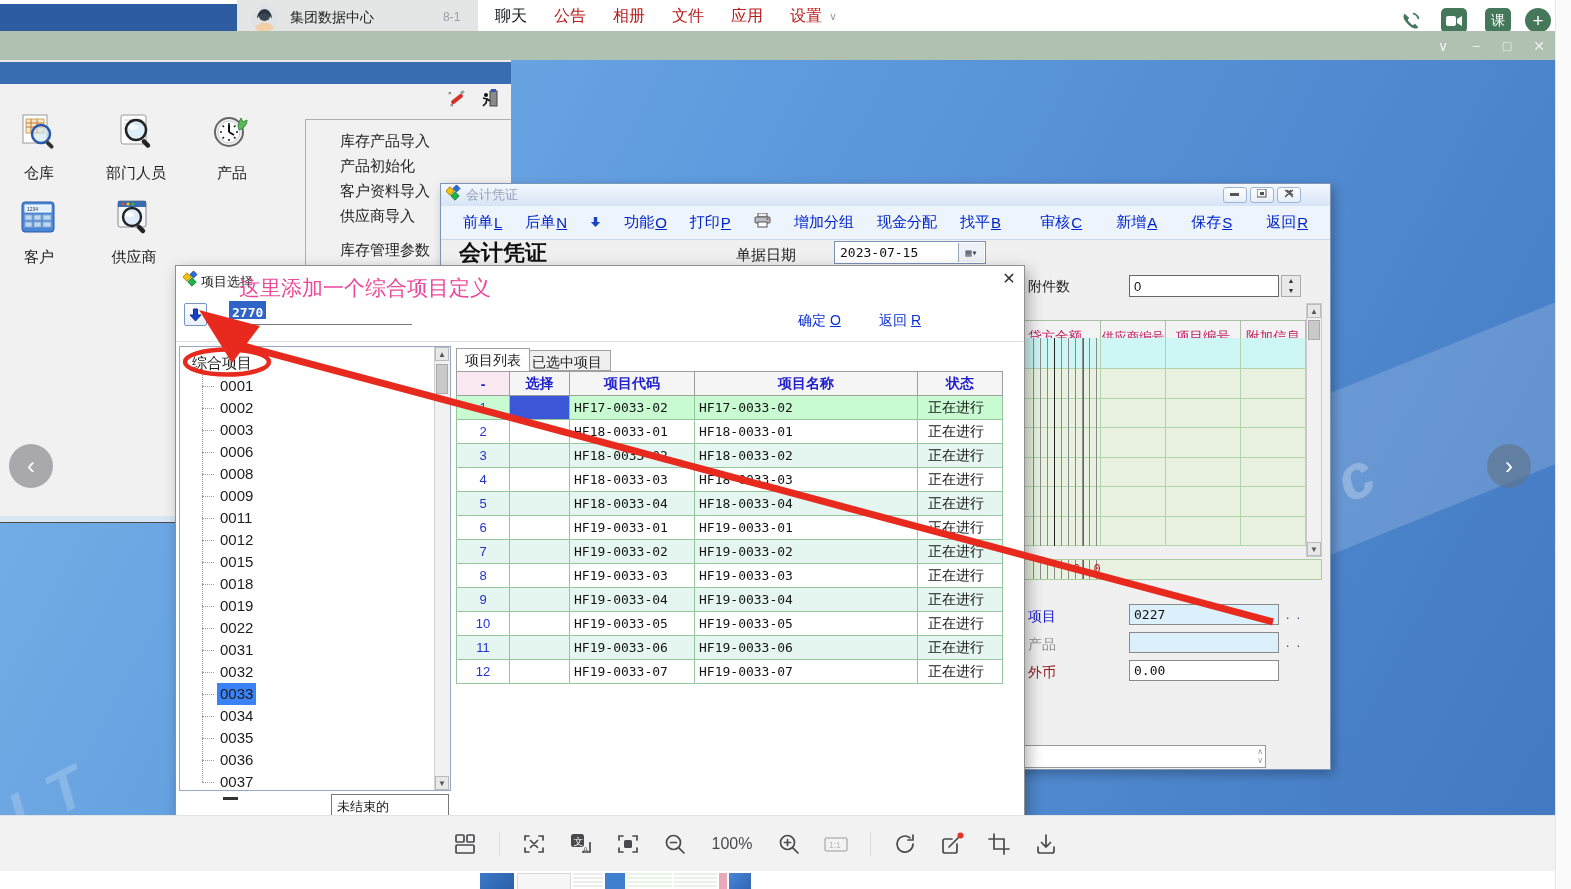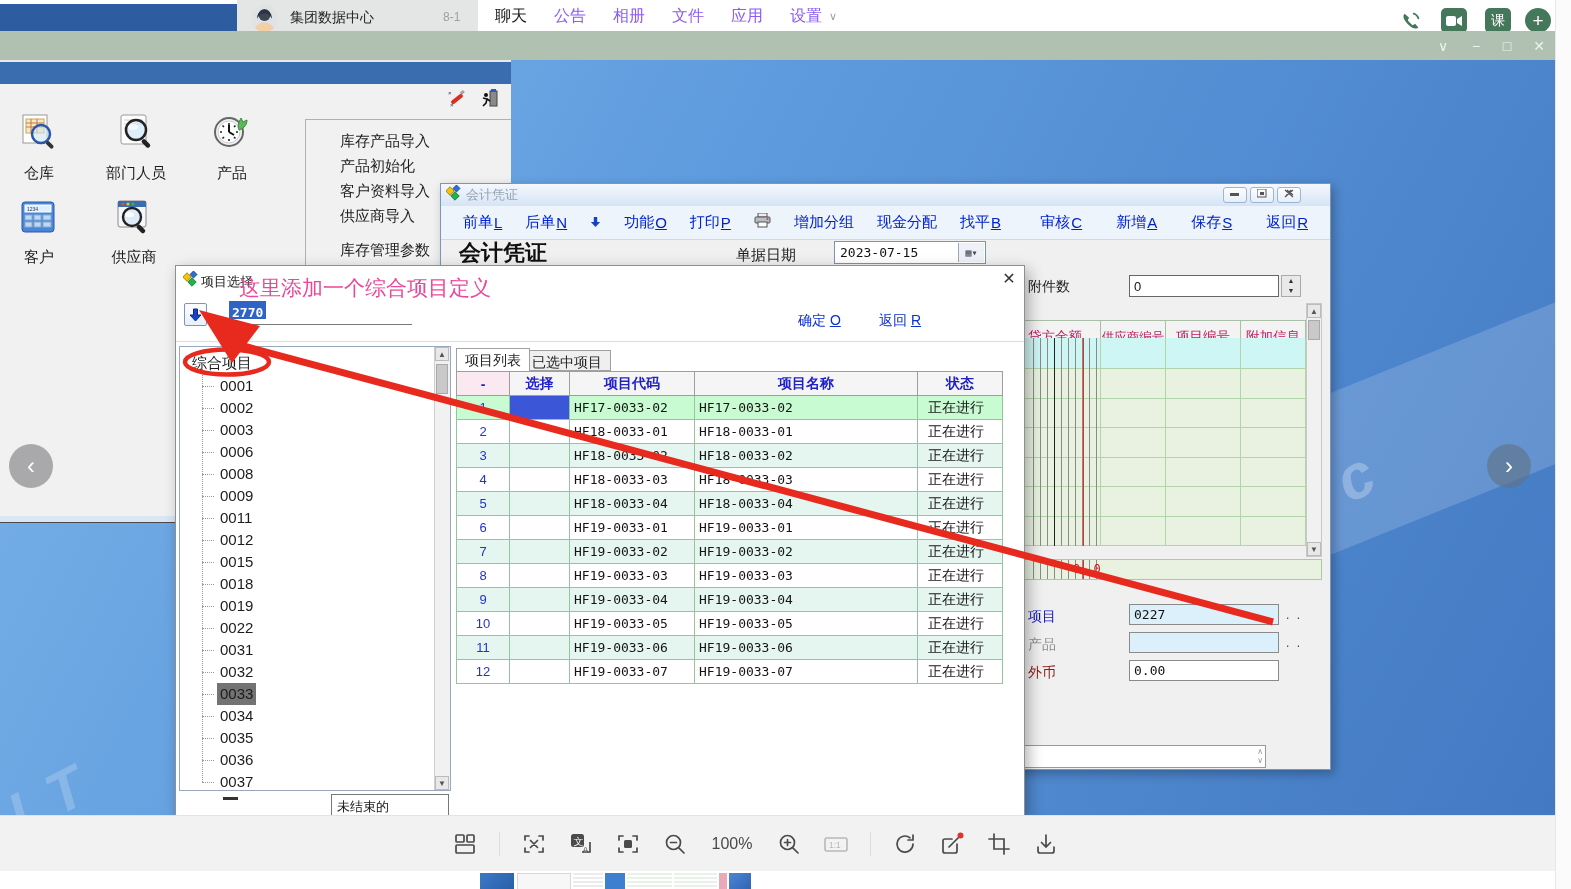--- a/index.html
+++ b/index.html
@@ -8,21 +8,21 @@
   .abs { position:absolute; }
 
   
   #peek-window { left:0; top:0; width:237px; height:31px; background:#2e5ca0; border-top:4px solid #fff; }
   #chat-sidebar { left:237px; top:0; width:269px; height:33px; background:#e4e6e6; }
   #chat-avatar { left:14px; top:5px; width:27px; height:27px; border-radius:50%; background:#e8e4de; overflow:hidden; }
   #chat-name { left:53px; top:9px; font-size:14px; color:#222; }
   #chat-time { left:206px; top:10px; font-size:12px; color:#9aa0a6; }
   #chat-main { left:478px; top:0; width:1077px; height:33px; background:#fff; }
   #chat-tabs { left:17px; top:0; height:33px; display:flex; align-items:center; gap:27px; }
-  .chat-tab { font-size:16px; color:#8b5cf6; cursor:pointer; }
+  .chat-tab { font-size:16px; color:#b91c1c; cursor:pointer; }
   .chat-tab.active { color:#17191c; }
   #settings-caret { font-size:11px; color:#9aa0a6; margin-left:-20px; }
   .topic { width:26px; height:25px; display:flex; align-items:center; justify-content:center; }
   #icon-call { left:1398px; top:8px; }
   #icon-video { left:1441px; top:8px; background:#45785a; border-radius:5px; }
   #icon-course { left:1485px; top:8px; background:#45785a; border-radius:5px; color:#fff; font-size:14px; }
   #icon-add { left:1525px; top:8px; background:#45785a; border-radius:50%; color:#fff; font-size:19px; }
   #right-strip { left:1555px; top:0; width:16px; height:889px; background:#fbfbfb; border-left:1px solid #e7e7e7; }
 
   
@@ -98,21 +98,21 @@
   .d-btn { position:absolute; top:46px; font-size:14px; color:#0a2fd0; cursor:pointer; }
   #d-sep { left:0; top:75px; width:848px; height:1px; background:#dcdcdc; }
 
   #tree-panel { left:3px; top:80px; width:272px; height:445px; border:1px solid #98a8c0; background:#fff; overflow:hidden; }
   #tree-root { position:absolute; left:12px; top:7px; font-size:15px; color:#1c1c1c; }
   #tree-list { position:absolute; left:0; top:28px; width:250px; list-style:none; }
   #tree-list li { position:relative; height:22px; line-height:22px; font-size:15px; color:#1c1c1c; padding-left:37px; cursor:pointer; }
   #tree-list li::before { content:""; position:absolute; left:22px; top:11px; width:12px; border-top:1px dotted #9a9a9a; }
   #tree-list li::after { content:""; position:absolute; left:22px; top:-11px; height:22px; border-left:1px dotted #9a9a9a; }
   #tree-list li .t { display:inline-block; padding:0 3px; }
-  #tree-list li.sel .t { background:#737373; }
+  #tree-list li.sel .t { background:#3b82f6; }
   #tree-scroll { position:absolute; right:0; top:0; width:16px; height:443px; background:#f1f1f1; border-left:1px solid #cfcfcf; }
   #d-dash { left:47px; top:531px; width:15px; height:3px; background:#333; }
   #d-filter { left:155px; top:528px; width:118px; height:24px; border:1px solid #777; background:#fff; font-size:13px; color:#1a1a1a; padding:3px 0 0 5px; }
 
   .d-tab { position:absolute; font-size:14px; color:#222; padding:3px 8px; cursor:pointer; }
   #d-tab-0 { left:280px; top:82px; height:23px; background:#fff; border:1px solid #a0a0a0; border-bottom:none; z-index:2; }
   #d-tab-1 { left:347px; top:84px; height:21px; background:#efefef; border:1px solid #a0a0a0; }
 
   #d-table { left:280px; top:105px; width:546px; border-collapse:collapse; table-layout:fixed; }
   #d-table th { height:24px; font-size:14px; color:#2121cc; font-weight:bold; background:#f5f5f5; border:1px solid #9e9e9e; }

